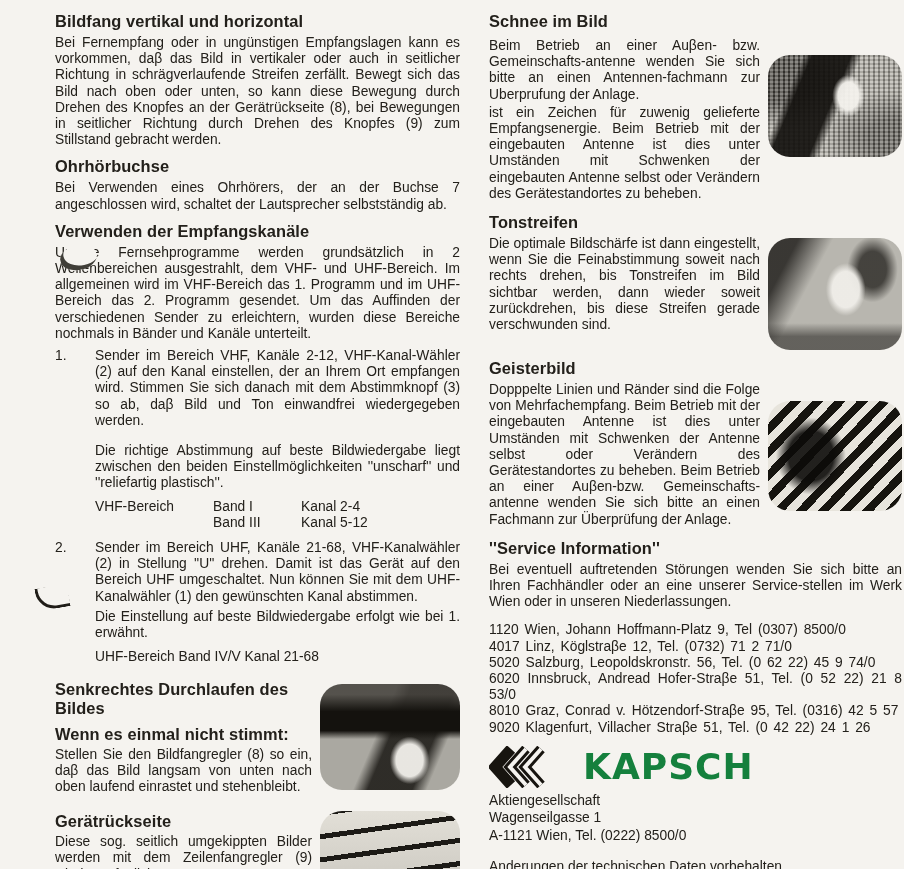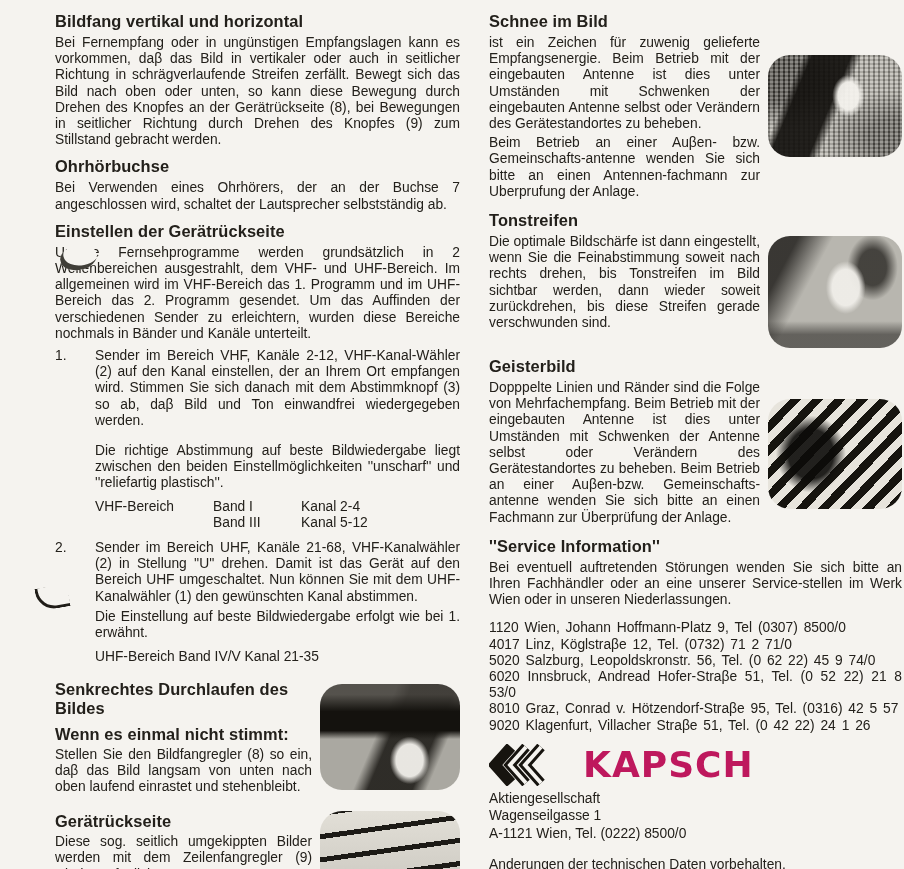--- a/index.html
+++ b/index.html
@@ -52,21 +52,21 @@
       linear-gradient(113deg, rgba(25,23,19,0) 42%, rgba(25,23,19,.85) 50% 74%, rgba(25,23,19,0) 82%),
       #aaa8a1;}
   .tv-streaks{width:140px;height:99px;margin-top:6px;
     background:
       repeating-linear-gradient(172deg, rgba(18,16,12,.95) 0 5px, rgba(18,16,12,0) 5px 23px),
       linear-gradient(180deg,#e2dfd7,#c6c3bb);}
   .gap-top{margin-top:14px;}
   .addresses{margin-top:12px;word-spacing:2px;}
   .addresses .addr{margin:0;}
   .brand-row{display:flex;align-items:center;gap:28px;margin-top:10px;}
-  .brand-name{font-family:"DejaVu Sans",sans-serif;font-weight:bold;font-size:36px;line-height:38px;letter-spacing:1px;color:#be185d;}
+  .brand-name{font-family:"DejaVu Sans",sans-serif;font-weight:bold;font-size:36px;line-height:38px;letter-spacing:1px;color:#15803d;}
   .brand-lines{text-align:left;line-height:17.5px;margin-top:4px;}
   .footer-note{margin-top:15px;text-align:left;}
   .blemish{position:absolute;left:60px;top:245px;width:37px;height:25px;border-radius:50%;
     background:#f5f3ef;box-shadow:inset 4px -4px 0 0 rgba(32,29,24,.85);transform:rotate(-12deg);}
   .pen-arc{position:absolute;left:36px;top:586px;width:30px;height:20px;
     border-bottom:3px solid #201d18;border-left:3px solid #201d18;
     border-radius:0 0 0 20px;transform:rotate(-10deg);}
 </style>
 </head>
 <body>
@@ -74,21 +74,21 @@
 <div class="page">
 
   <div class="col col-left">
 
     <div class="hd first">Bildfang vertikal und horizontal</div>
     <div class="para">Bei Fernempfang oder in ungünstigen Empfangslagen kann es vorkommen, daβ das Bild in vertikaler oder auch in seitlicher Richtung in schrägverlaufende Streifen zerfällt. Bewegt sich das Bild nach oben oder unten, so kann diese Bewegung durch Drehen des Knopfes an der Gerätrückseite (8), bei Bewegungen in seitlicher Richtung durch Drehen des Knopfes (9) zum Stillstand gebracht werden.</div>
 
     <div class="hd">Ohrhörbuchse</div>
     <div class="para">Bei Verwenden eines Ohrhörers, der an der Buchse 7 angeschlossen wird, schaltet der Lautsprecher selbstständig ab.</div>
 
-    <div class="hd">Einstellen der Gerätrückseite</div>
+    <div class="hd">Verwenden der Empfangskanäle</div>
     <div class="para">Unsere Fernsehprogramme werden grundsätzlich in 2 Wellenbereichen ausgestrahlt, dem VHF- und UHF-Bereich. Im allgemeinen wird im VHF-Bereich das 1. Programm und im UHF-Bereich das 2. Programm gesendet. Um das Auffinden der verschiedenen Sender zu erleichtern, wurden diese Bereiche nochmals in Bänder und Kanäle unterteilt.</div>
 
     <div class="li">
       <div class="num">1.</div>
       <div class="cont">
         <div class="para">Sender im Bereich VHF, Kanäle 2-12, VHF-Kanal-Wähler (2) auf den Kanal einstellen, der an Ihrem Ort empfangen wird. Stimmen Sie sich danach mit dem Abstimmknopf (3) so ab, daβ Bild und Ton einwandfrei wiedergegeben werden.</div>
         <div class="note">Die richtige Abstimmung auf beste Bildwiedergabe liegt zwischen den beiden Einstellmöglichkeiten ''unscharf'' und ''reliefartig plastisch''.</div>
       </div>
     </div>
     <div class="bands">
@@ -100,21 +100,21 @@
       <div>Kanal 5-12</div>
     </div>
 
     <div class="li" style="margin-top:9px;">
       <div class="num">2.</div>
       <div class="cont">
         <div class="para">Sender im Bereich UHF, Kanäle 21-68, VHF-Kanalwähler (2) in Stellung ''U'' drehen. Damit ist das Gerät auf den Bereich UHF umgeschaltet. Nun können Sie mit dem UHF-Kanalwähler (1) den gewünschten Kanal abstimmen.</div>
         <div class="note" style="margin-top:4px;">Die Einstellung auf beste Bildwiedergabe erfolgt wie bei 1. erwähnt.</div>
       </div>
     </div>
-    <div class="uhf-line">UHF-Bereich Band IV/V Kanal 21-35</div>
+    <div class="uhf-line">UHF-Bereich Band IV/V Kanal 21-68</div>
 
     <div class="media-row gap-top">
       <div class="txt">
         <div class="hd tight" style="margin-top:0;">Senkrechtes Durchlaufen des Bildes</div>
         <div class="hd tight">Wenn es einmal nicht stimmt:</div>
         <div class="para">Stellen Sie den Bildfangregler (8) so ein, daβ das Bild langsam von unten nach oben laufend einrastet und stehenbleibt.</div>
       </div>
       <div class="tv tv-roll"></div>
     </div>
 
@@ -126,22 +126,22 @@
       <div class="tv tv-streaks"></div>
     </div>
 
   </div>
 
   <div class="col col-right">
 
     <div class="hd first">Schnee im Bild</div>
     <div class="media-row">
       <div class="txt">
+        <div class="para" style="margin-top:3px;">Beim Betrieb an einer Auβen- bzw. Gemeinschafts-antenne wenden Sie sich bitte an einen Antennen-fachmann zur Uberprufung der Anlage.</div>
         <div class="para">ist ein Zeichen für zuwenig gelieferte Empfangsenergie. Beim Betrieb mit der eingebauten Antenne ist dies unter Umständen mit Schwenken der eingebauten Antenne selbst oder Verändern des Gerätestandortes zu beheben.</div>
-        <div class="para" style="margin-top:3px;">Beim Betrieb an einer Auβen- bzw. Gemeinschafts-antenne wenden Sie sich bitte an einen Antennen-fachmann zur Uberprufung der Anlage.</div>
       </div>
       <div class="tv tv-snow"></div>
     </div>
 
     <div class="hd">Tonstreifen</div>
     <div class="media-row">
       <div class="txt">
         <div class="para">Die optimale Bildschärfe ist dann eingestellt, wenn Sie die Feinabstimmung soweit nach rechts drehen, bis Tonstreifen im Bild sichtbar werden, dann wieder soweit zurückdrehen, bis diese Streifen gerade verschwunden sind.</div>
       </div>
       <div class="tv tv-portrait"></div>

